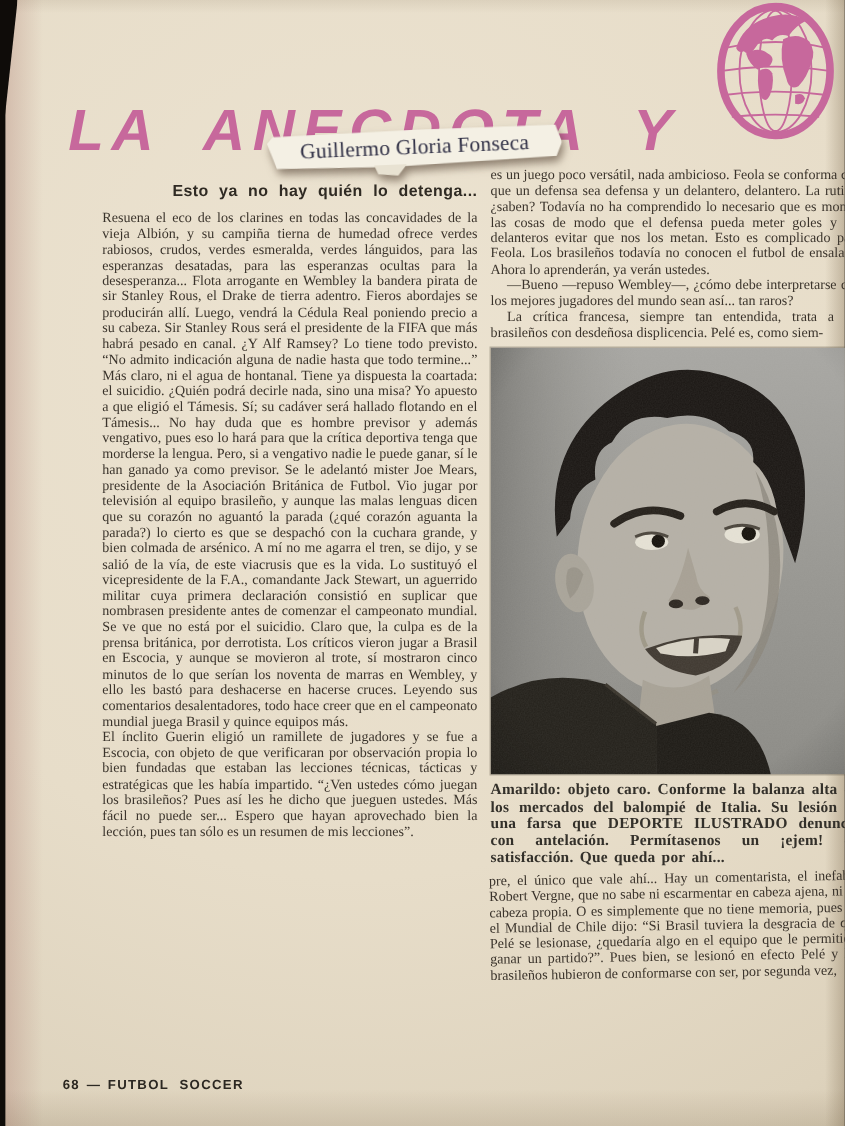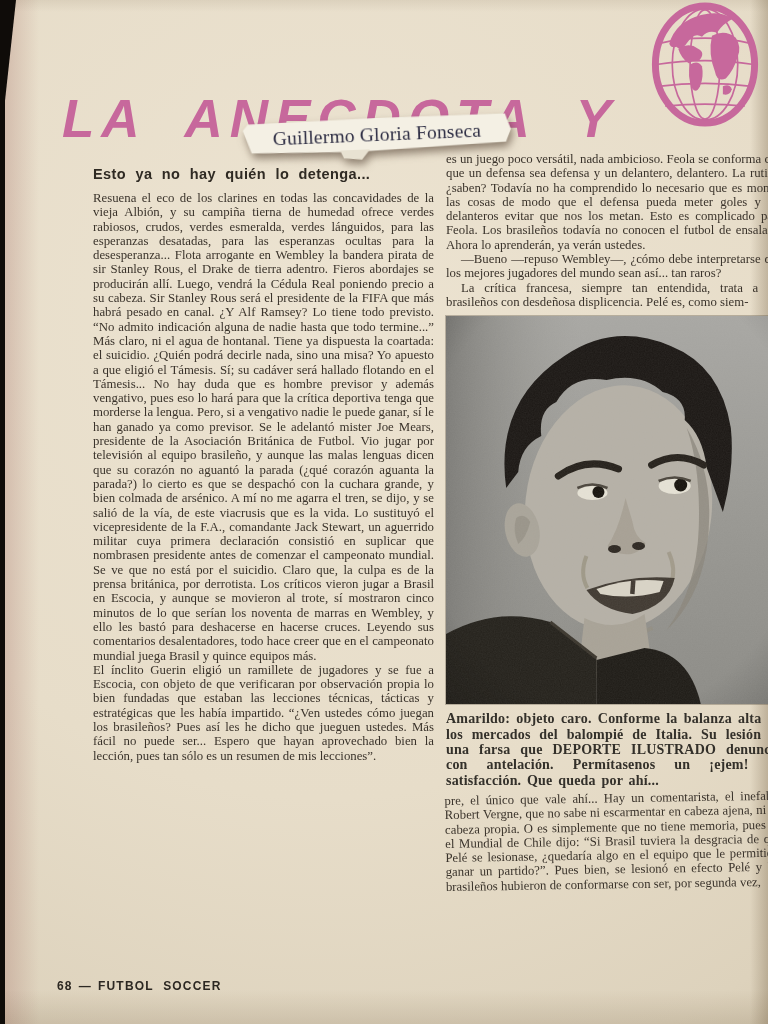--- a/index.html
+++ b/index.html
@@ -58,21 +58,21 @@
     letter-spacing:0.2px;
   }
 
   .column{position:absolute;color:#3a332b;margin-left:36px;}
   .col-left{left:57px;top:166px;width:341px;}
   .col-right{left:410px;top:152px;width:337px;}
 
   .col-heading{
     font-family:"Liberation Sans", sans-serif;font-weight:bold;
     font-size:14.5px;letter-spacing:0.4px;word-spacing:5px;
-    color:#2f2a23;text-align:left;margin:0 0 9px 0;
+    color:#2f2a23;text-align:right;margin:0 0 9px 0;
   }
   .subheading{margin:13px 0 10px 0;}
   .body-text{
     margin:0;font-size:12.8px;line-height:14.3px;text-align:justify;
     color:#3a332b;
   }
   .indent{text-indent:15px;}
   .tilt{transform:rotate(-0.9deg);transform-origin:0 100%;}
 
   .photo-figure{margin:7px 0 0 0;width:336px;}

